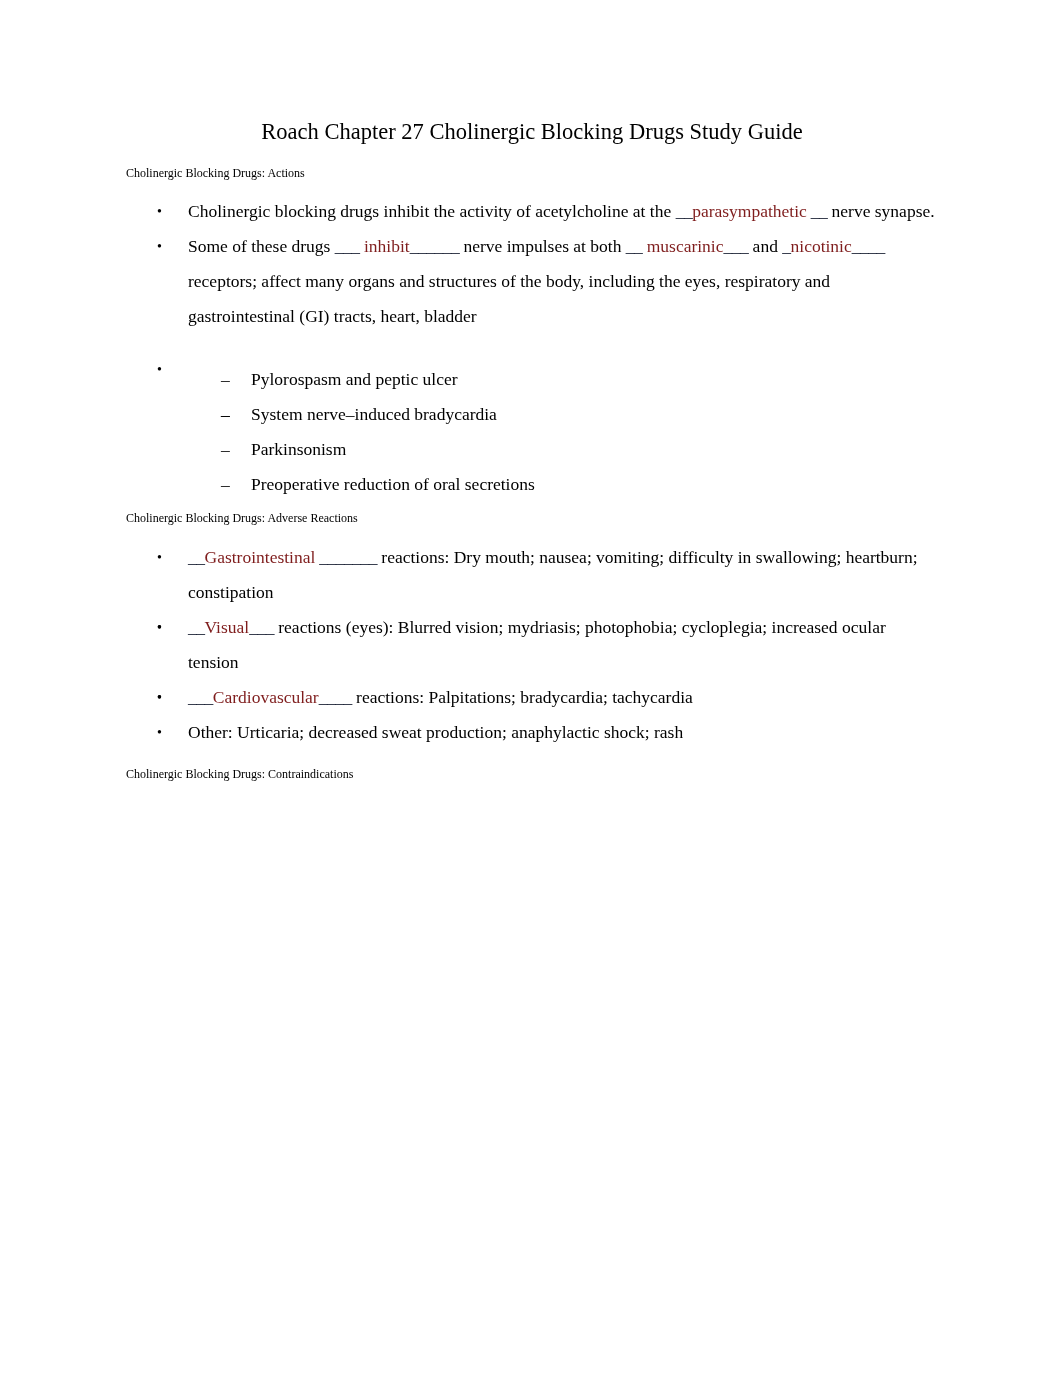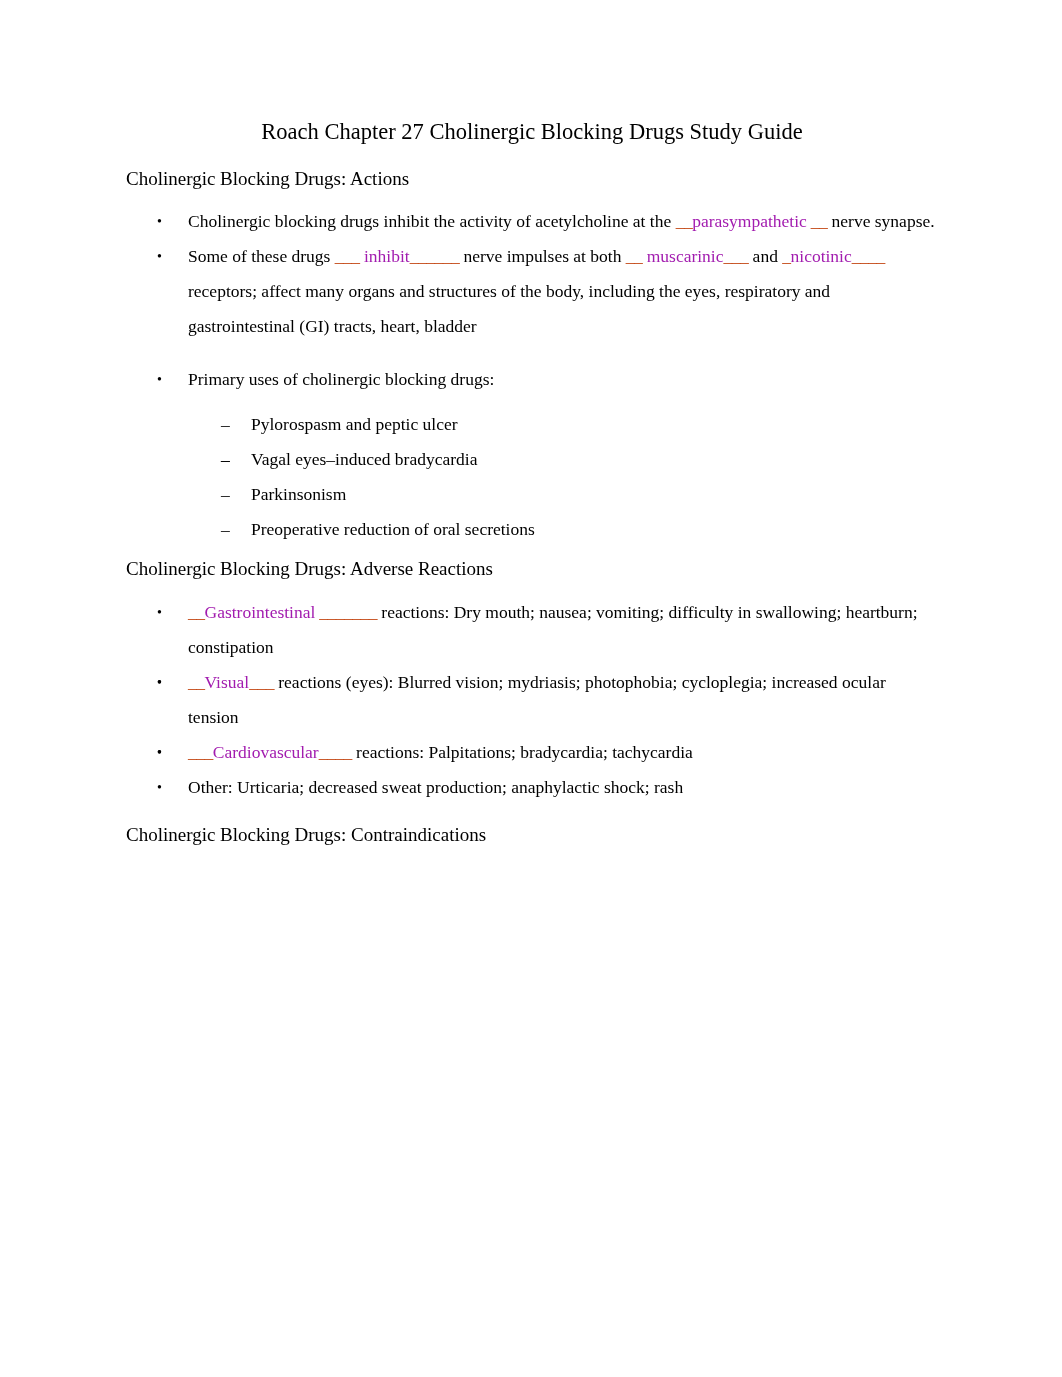--- a/index.html
+++ b/index.html
@@ -31,21 +31,21 @@
     width: 812px;
   }
   .doc-title {
     font-size: 22.5px;
     line-height: 1.28;
     text-align: center;
     margin: 0 0 18px 0;
     font-weight: normal;
   }
   .section-head {
-    font-size: 19px;
+    font-size: 12px;
     line-height: 1.45;
     margin: 0 0 12px 0;
     font-weight: normal;
   }
   ul.level1 {
     list-style: none;
     margin: 0 0 10px 0;
     padding: 0;
   }
   ul.level1 > li {
@@ -74,24 +74,24 @@
     line-height: 2.0;
   }
   ul.level2 > li > .dash-mark {
     position: absolute;
     left: 95px;
     top: 0;
     font-size: 17.5px;
     line-height: 2.0;
   }
   .answer {
-    color: #a21caf;
+    color: #7f1d1d;
   }
   .blank {
-    color: #c2410c;
+    color: #0f172a;
     letter-spacing: -0.5px;
   }
   .gap-uses { height: 8px; }
   .spacer-sm { height: 6px; }
 </style>
 </head>
 <body>
 
 <div class="page">
   <div class="content">
@@ -108,34 +108,33 @@
         <span class="bullet-mark">•</span>
         <span class="rich"><span>Some of these drugs </span><span class="blank">___</span><span class="answer"> inhibit</span><span class="blank">______</span><span> nerve impulses at both </span><span class="blank">__</span><span class="answer"> muscarinic</span><span class="blank">___</span><span> and </span><span class="blank">_</span><span class="answer">nicotinic</span><span class="blank">____</span><span> receptors; affect many organs and structures of the body, including the eyes, respiratory and gastrointestinal (GI) tracts, heart, bladder</span></span>
       </li>
     </ul>
 
     <div class="gap-uses"></div>
 
     <ul class="level1">
       <li>
         <span class="bullet-mark">•</span>
-        <span class="rich"><span>Primary uses of cholinergic blocking drugs:</span></span>
       </li>
     </ul>
     <ul class="level2">
       <li>
         <span class="dash-mark">–</span>
         <span>Pylorospasm and peptic ulcer</span>
       </li>
       <li>
         <span class="dash-mark">–</span>
       </li>
       <li>
         <span class="dash-mark">–</span>
-        <span>Vagal eyes–induced bradycardia</span>
+        <span>System nerve–induced bradycardia</span>
       </li>
       <li>
         <span class="dash-mark">–</span>
         <span>Parkinsonism</span>
       </li>
       <li>
         <span class="dash-mark">–</span>
         <span>Preoperative reduction of oral secretions</span>
       </li>
     </ul>

